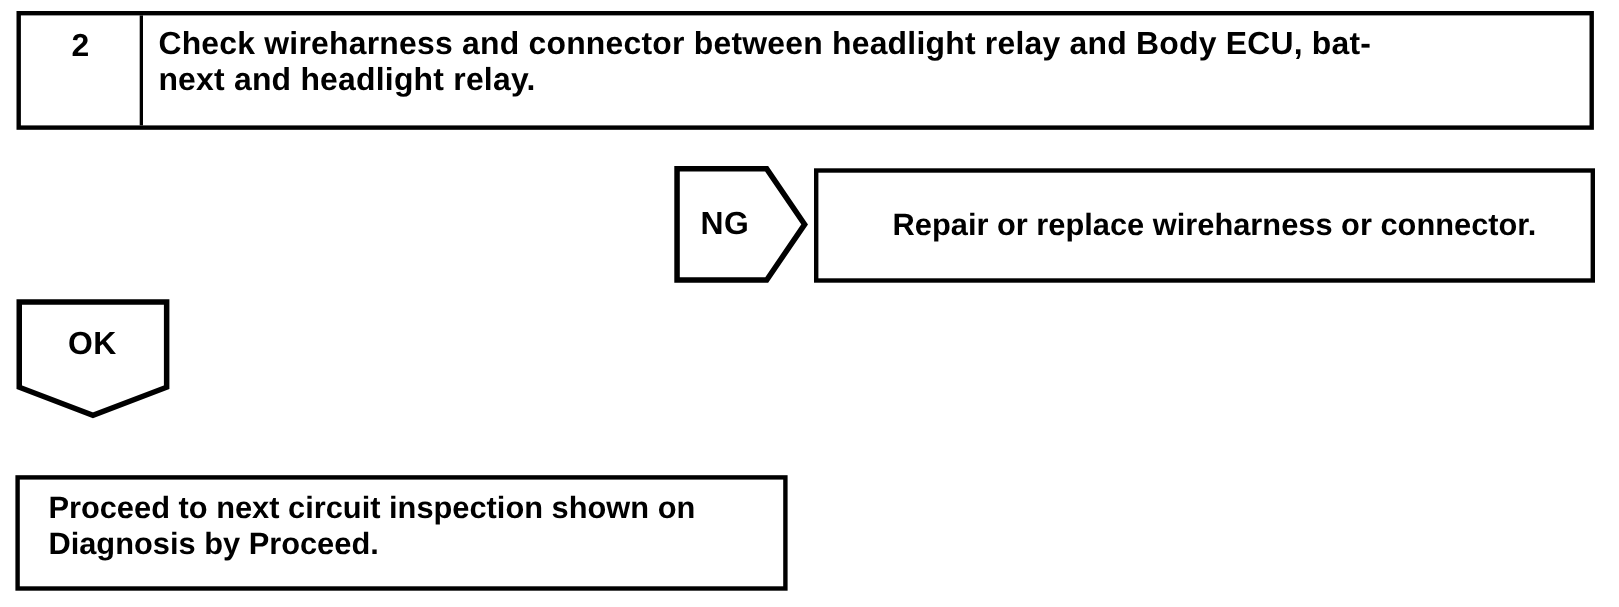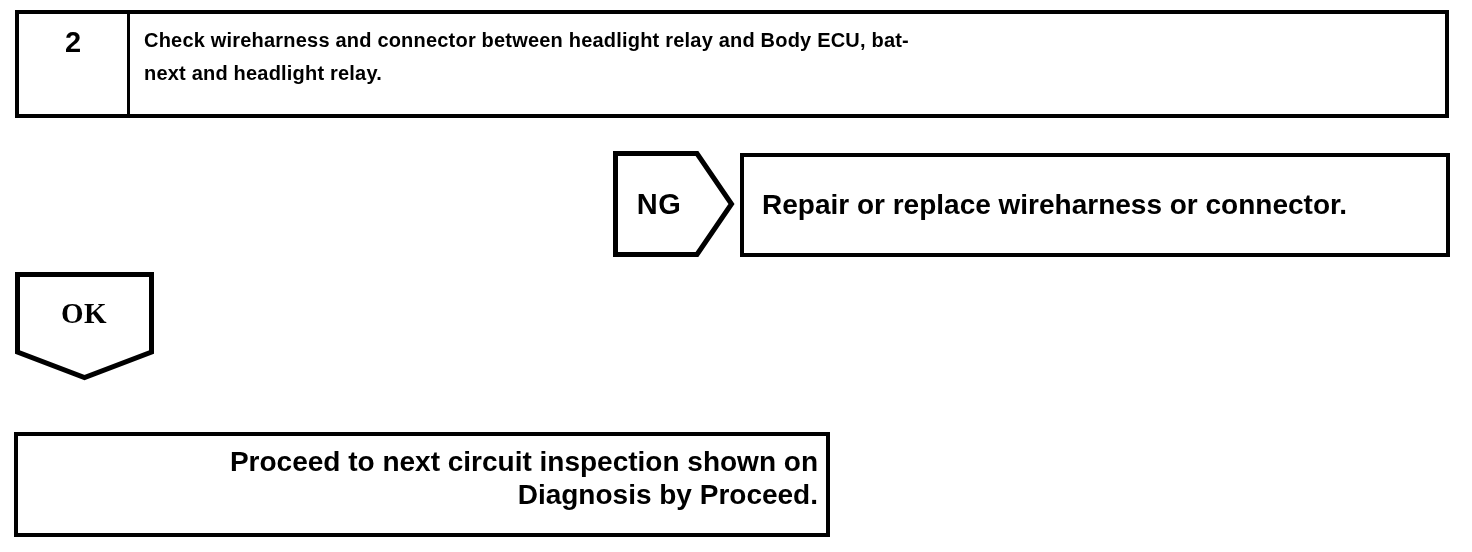--- a/index.html
+++ b/index.html
@@ -36,21 +36,21 @@
     box-sizing: border-box;
     display: flex;
     align-items: flex-start;
     justify-content: center;
     padding-top: 12px;
     font-size: 29px;
   }
   .step-text-cell {
     flex: 1;
     padding: 10px 26px 0 14px;
-    font-size: 20px;
+    font-size: 29px;
     line-height: 33px;
     letter-spacing: 0.2px;
   }
   .nowrap { white-space: nowrap; }
 
   
   .pent-svg {
     position: absolute;
     overflow: visible;
   }
@@ -72,51 +72,50 @@
     left: 613px;
     top: 151px;
     width: 92px;
     height: 106px;
   }
   .ok-label-pos {
     left: 15px;
     top: 272px;
     width: 138px;
     height: 82px;
-    font-family: Liberation Serif, serif;
   }
 
   
   .ng-action-box {
     position: absolute;
     left: 740px;
     top: 153px;
     width: 710px;
     height: 104px;
     border: 4px solid #000;
     box-sizing: border-box;
     display: flex;
     align-items: center;
     padding-left: 18px;
     font-size: 28px;
     background: #fff;
+    justify-content: center;
   }
   .ok-action-box {
     position: absolute;
     left: 14px;
     top: 432px;
-    width: 816px;
+    width: 702px;
     height: 105px;
     border: 4px solid #000;
     box-sizing: border-box;
     padding: 9px 8px 0 26px;
     font-size: 28px;
     line-height: 33px;
     background: #fff;
-    text-align: right;
   }
 </style>
 </head>
 <body>
 
 <div class="page">
 
   <div class="step-box">
     <div class="step-number-cell">
       <span>2</span>

